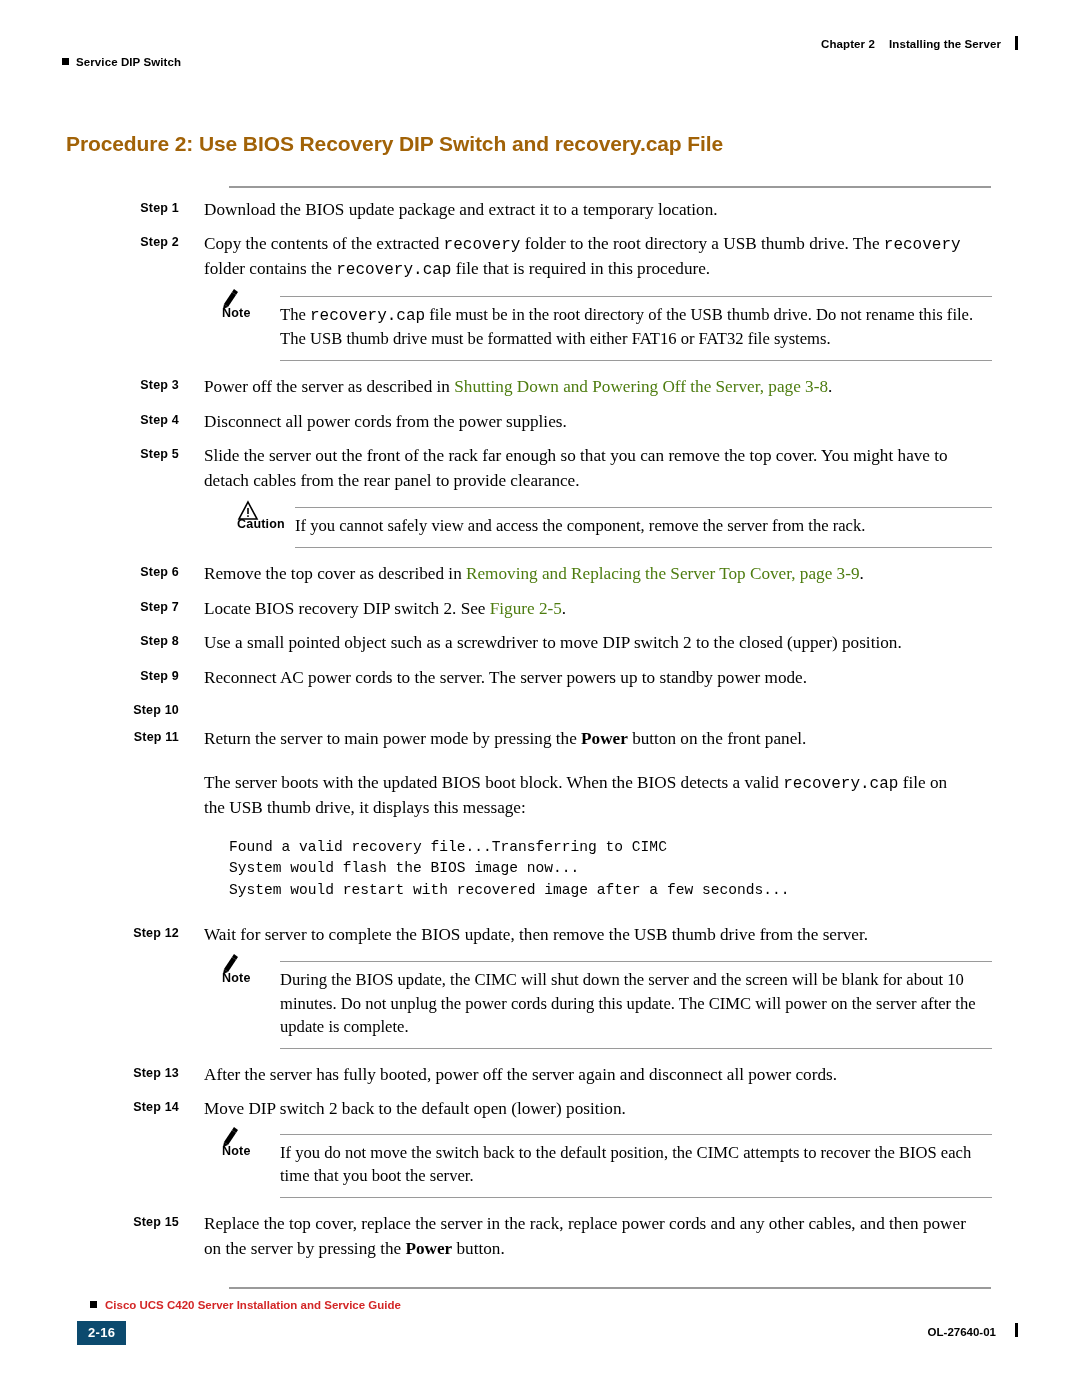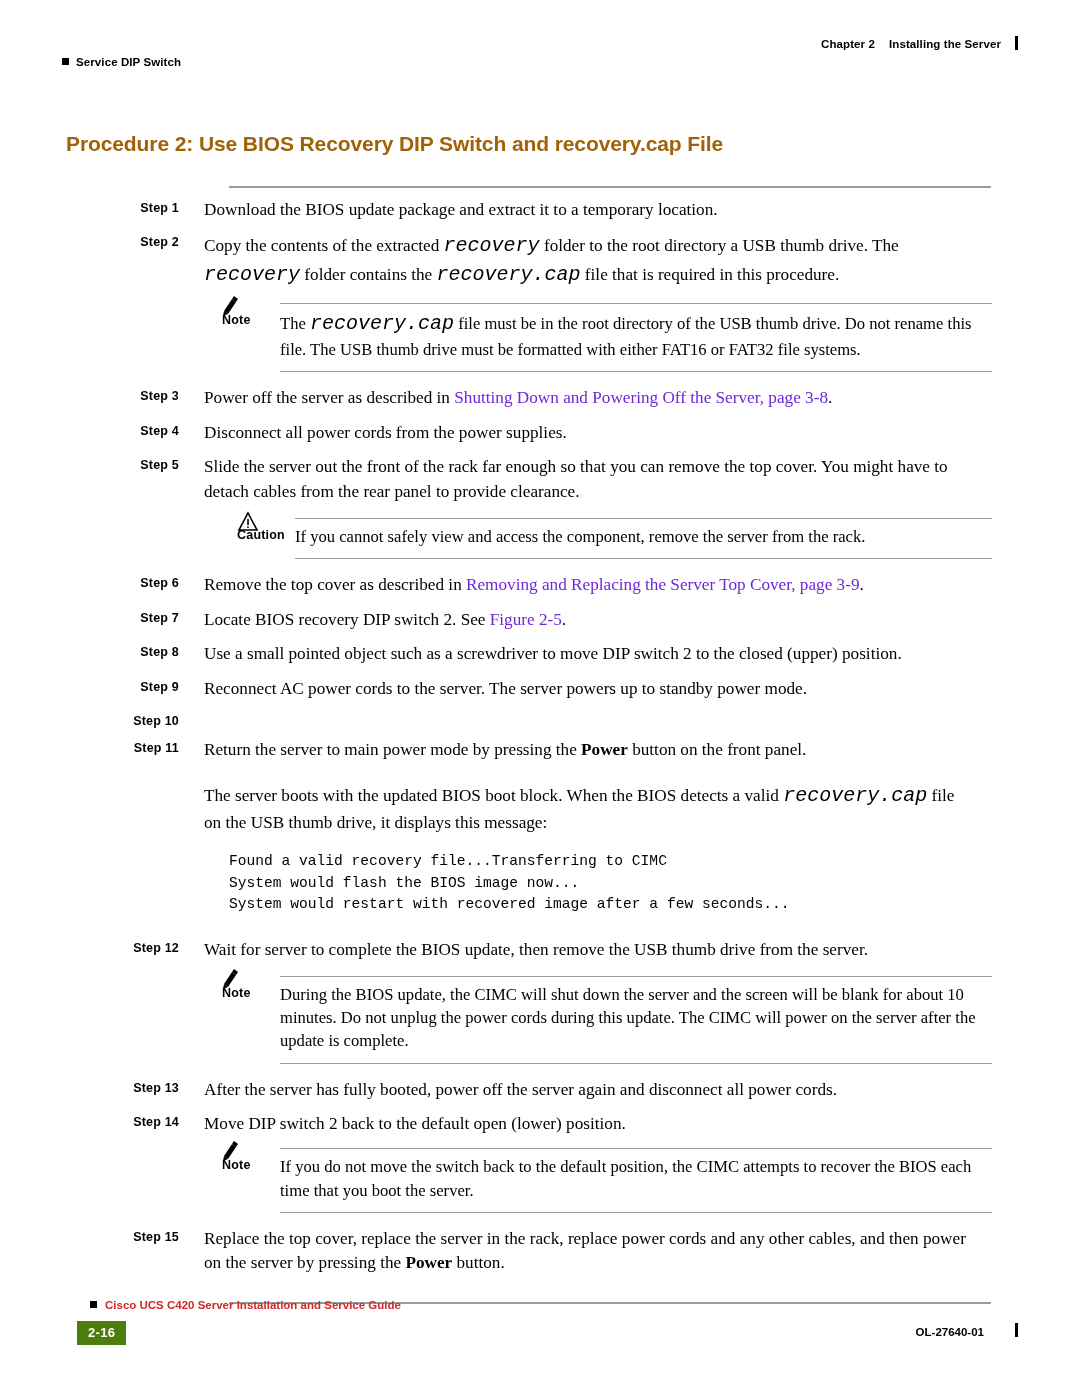--- a/index.html
+++ b/index.html
@@ -120,25 +120,24 @@
   .cont-row {
     display: flex;
     margin-top: 8px;
   }
   .cont-spacer {
     width: 142px;
     min-width: 142px;
   }
   code, .mono {
     font-family: "Liberation Mono", monospace;
-    font-size: 20px;
-    font-style: italic;
+    font-size: 16px;
   }
   .link {
-    color: #6d28d9;
+    color: #4d7c0f;
   }
   .bold {
     font-weight: bold;
   }
 
   
   .admon {
     margin-top: 14px;
     position: relative;
   }
@@ -230,31 +229,31 @@
     left: 28px;
     top: 2px;
     width: 7px;
     height: 7px;
     background: #000;
   }
   .footer-pagebox {
     position: absolute;
     left: 15px;
     top: 22px;
-    background: #4d7c0f;
+    background: #0c4a6e;
     color: #fff;
     font-family: "Liberation Sans", sans-serif;
     font-weight: bold;
     font-size: 13px;
     padding: 4px 11px 5px 11px;
     letter-spacing: 0.3px;
   }
   .footer-doc {
     position: absolute;
-    right: 34px;
+    right: 22px;
     top: 27px;
     font-family: "Liberation Sans", sans-serif;
     font-weight: bold;
     font-size: 11.5px;
     color: #000;
   }
   .footer-bar {
     position: absolute;
     right: 0;
     top: 24px;

